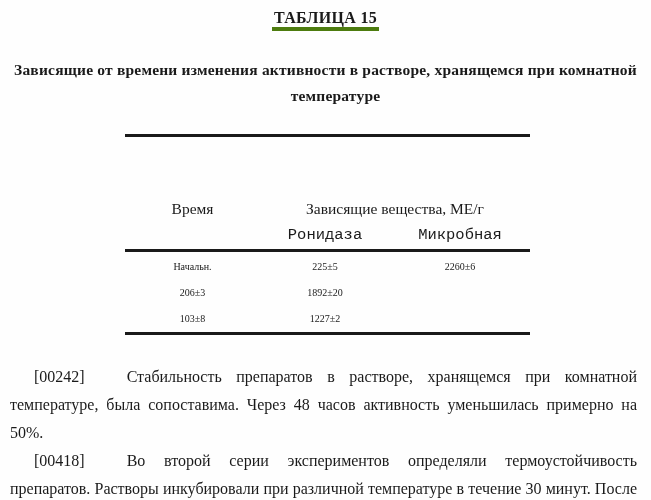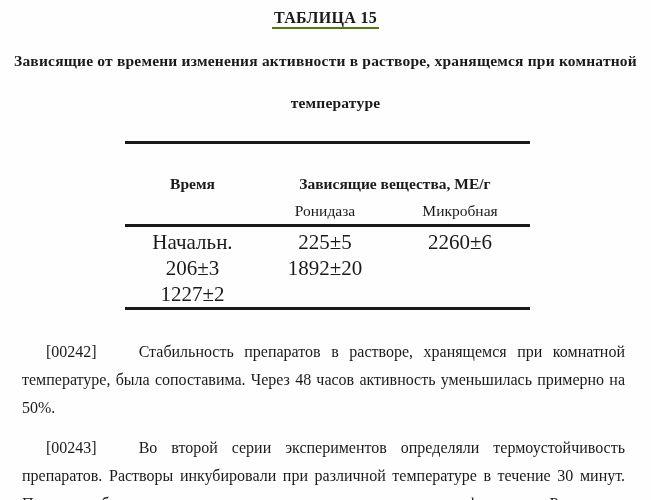--- a/index.html
+++ b/index.html
@@ -19,82 +19,84 @@
     overflow: hidden;
   }
   .doc-title-wrap {
     text-align: center;
   }
   .doc-title {
     display: inline-block;
     font-size: 16px;
     line-height: 17px;
     font-weight: bold;
-    border-bottom: 2px solid #4d7c0f;
+    border-bottom: 4px solid #4d7c0f;
     padding: 0 2px 1px 2px;
     letter-spacing: 0.3px;
   }
   .doc-subtitle {
-    margin-top: 19px;
+    margin-top: 26px;
     text-align: center;
     font-weight: bold;
     font-size: 15.5px;
     line-height: 26px;
     white-space: nowrap;
     letter-spacing: 0.2px;
   }
   .doc-subtitle.second {
-    margin-top: 16px;
+    margin-top: 0;
     padding-left: 20px;
   }
   
   .dtable {
     margin: 25px 0 0 125px;
     width: 405px;
   }
   .rule {
     height: 3px;
     background: #1a1a1a;
   }
   .thead {
     padding-top: 26px;
     font-size: 15.5px;
   }
   .hrow1 {
     display: grid;
     grid-template-columns: 135px 270px;
     line-height: 27px;
-    font-weight: bold;
+    font-weight: normal;
+    margin-top: 32px;
   }
   .hrow2 {
     display: grid;
     grid-template-columns: 135px 130px 140px;
     line-height: 27px;
+    font-family: Liberation Mono, monospace;
   }
   .thead .cell, .tbody .cell {
     text-align: center;
   }
   .tbody {
     padding-top: 2px;
-    font-size: 21px;
+    font-size: 10px;
   }
   .trow {
     display: grid;
     grid-template-columns: 135px 130px 140px;
     line-height: 26px;
   }
   
   .body-text {
     margin: 28px 14px 0 10px;
     font-size: 16px;
     line-height: 28px;
     text-align: justify;
   }
   .para {
-    margin: 12px;
+    margin: 0;
     text-indent: 24px;
   }
   .pnum {
     display: inline;
   }
   .ptab {
     display: inline-block;
     width: 42px;
   }
 </style>
@@ -133,25 +135,26 @@
       <div class="trow">
         <div class="cell">Начальн.</div>
         <div class="cell">225±5</div>
         <div class="cell">2260±6</div>
       </div>
       <div class="trow">
         <div class="cell">206±3</div>
         <div class="cell">1892±20</div>
       </div>
       <div class="trow">
+        <div class="cell">103±8</div>
         <div class="cell">1227±2</div>
       </div>
     </div>
 
     <div class="rule"></div>
   </div>
 
   <div class="body-text">
     <p class="para"><span class="pnum">[00242]</span><span class="ptab"></span><span>Стабильность препаратов в растворе, хранящемся при комнатной температуре, была сопоставима.  Через 48 часов активность уменьшилась примерно на 50%.</span></p>
-    <p class="para"><span class="pnum">[00243]</span><span class="ptab"></span><span>Во второй серии экспериментов определяли термоустойчивость препаратов.  Растворы инкубировали при различной температуре в течение 30 минут.  После инкубации измеряли удельную активность растворенных ферментов.   Результаты представлены в Таблице 16.</span></p>
+    <p class="para"><span class="pnum">[00418]</span><span class="ptab"></span><span>Во второй серии экспериментов определяли термоустойчивость препаратов.  Растворы инкубировали при различной температуре в течение 30 минут.  После инкубации измеряли удельную активность растворенных ферментов.   Результаты представлены в Таблице 16.</span></p>
   </div>
 
 </div>
 
 </body></html>

